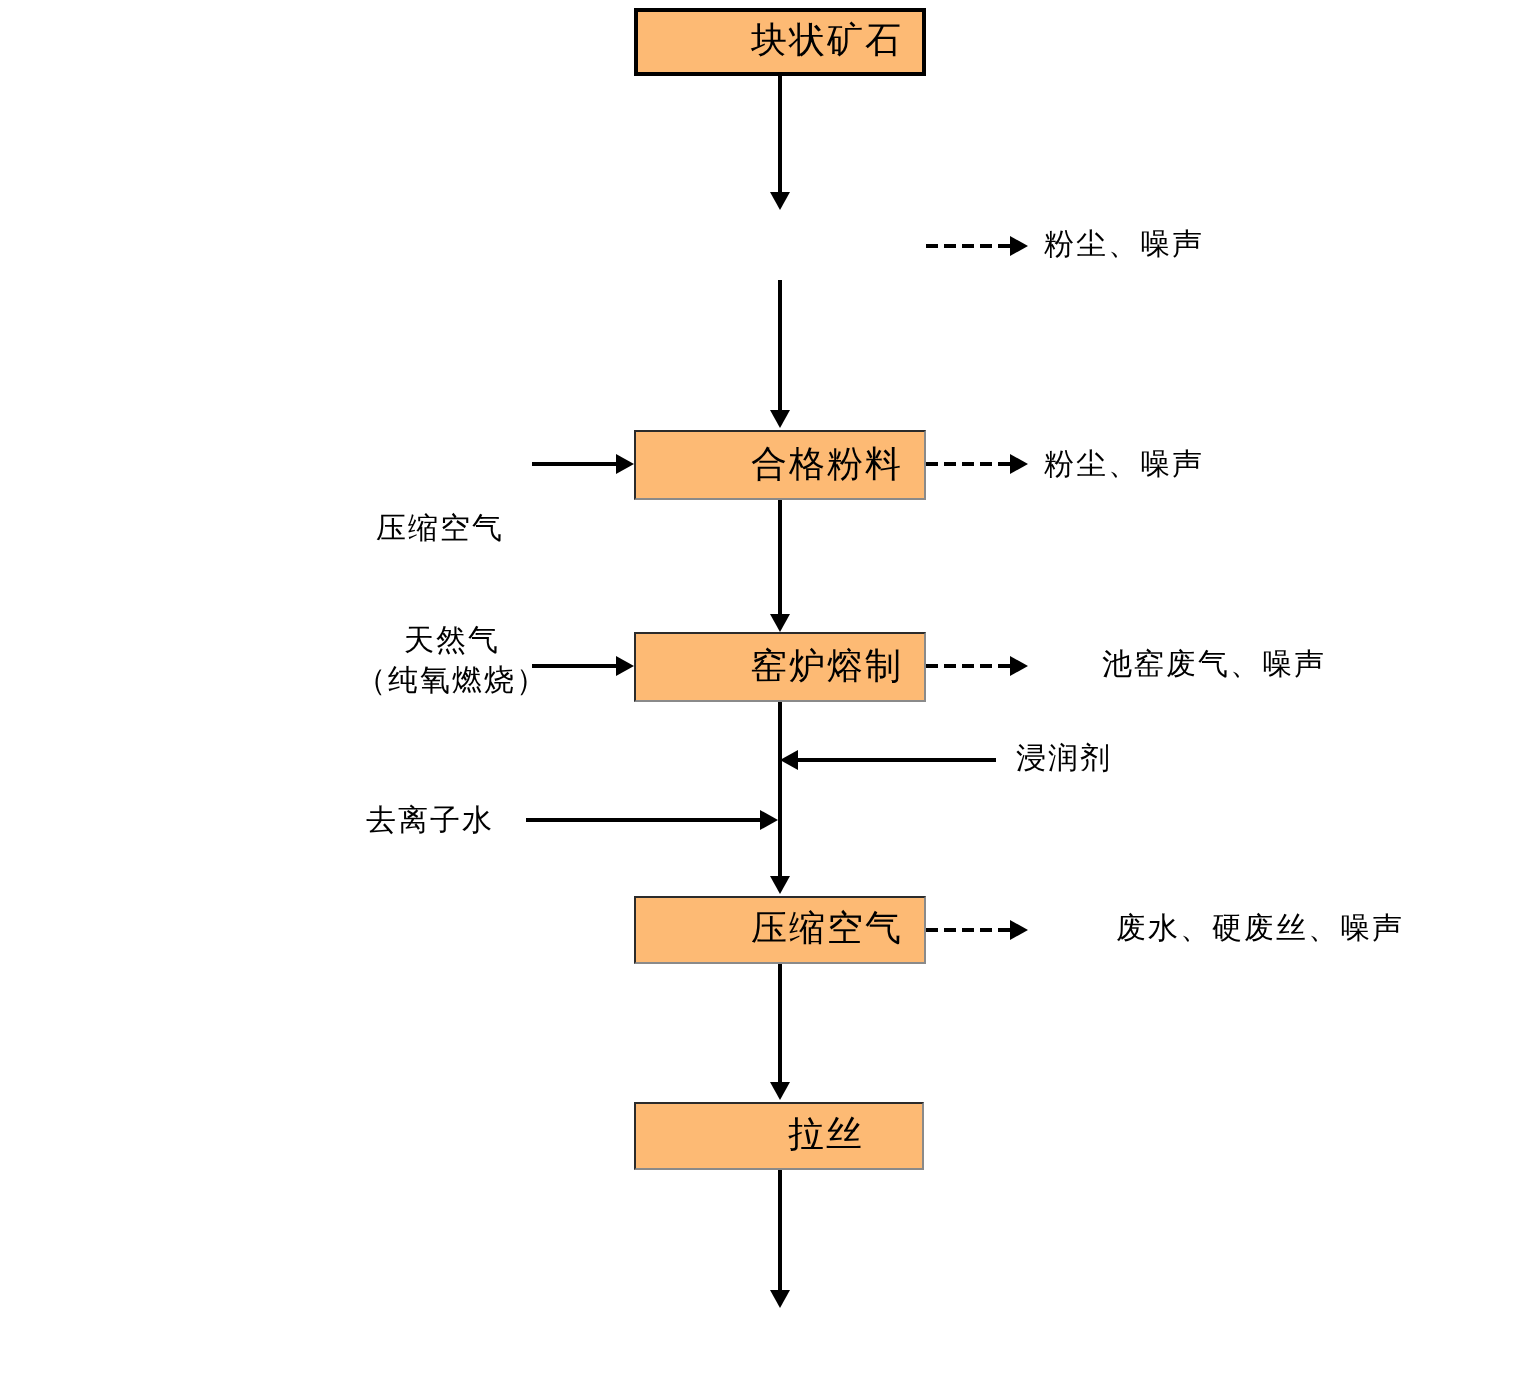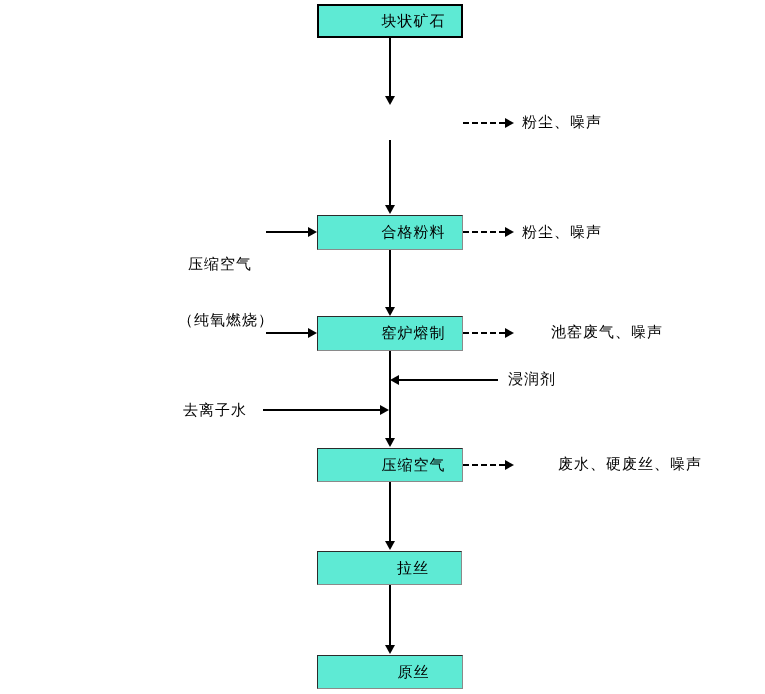--- a/index.html
+++ b/index.html
@@ -15,25 +15,25 @@
     position: relative;
     width: 765px;
     height: 694px;
     background: #ffffff;
     overflow: hidden;
   }
   
   .node {
     position: absolute;
     box-sizing: border-box;
-    background: #5eead4;
+    background: #fdba74;
     display: flex;
     align-items: center;
     justify-content: center;
-    font-size: 15px;
+    font-size: 18px;
     letter-spacing: 1px;
     line-height: 1;
     white-space: nowrap;
     padding-left: 47px;
   }
   .node.thin {
     border: 1px solid #2b2b2b;
     border-right-color: #8a8a8a;
     border-bottom-color: #8a8a8a;
   }
@@ -135,20 +135,21 @@
   <div class="label" style="left:522px; top:225px;">粉尘、噪声</div>
 
   <div class="vline" style="left:389px; top:250px; height:58px;"></div>
   <div class="arrow-down" style="left:385px; top:307px;"></div>
 
   <div class="node thin" style="left:317px; top:316px; width:146px; height:35px;">
     <span>窑炉熔制</span>
   </div>
 
   <div class="label-two-line" style="left:170px; top:310px; width:112px;">
+    <div>天然气</div>
     <div>（纯氧燃烧）</div>
   </div>
   <div class="hline" style="left:266px; top:332px; width:44px;"></div>
   <div class="arrow-right" style="left:308px; top:328px;"></div>
 
   <div class="hdash" style="left:463px; top:332px; width:42px;"></div>
   <div class="arrow-right" style="left:505px; top:328px;"></div>
   <div class="label" style="left:522px; top:325px;margin-left:29px;">池窑废气、噪声</div>
 
   <div class="vline" style="left:389px; top:351px; height:88px;"></div>
@@ -173,17 +174,14 @@
   <div class="vline" style="left:389px; top:482px; height:60px;"></div>
   <div class="arrow-down" style="left:385px; top:541px;"></div>
 
   <div class="node thin" style="left:317px; top:551px; width:145px; height:34px;">
     <span>拉丝</span>
   </div>
 
   <div class="vline" style="left:389px; top:585px; height:61px;"></div>
   <div class="arrow-down" style="left:385px; top:645px;"></div>
 
-  <div class="node thin" style="left:317px; top:655px; width:146px; height:34px;">
-    <span>原丝</span>
-  </div>
 
 </div>
 
 </body></html>

